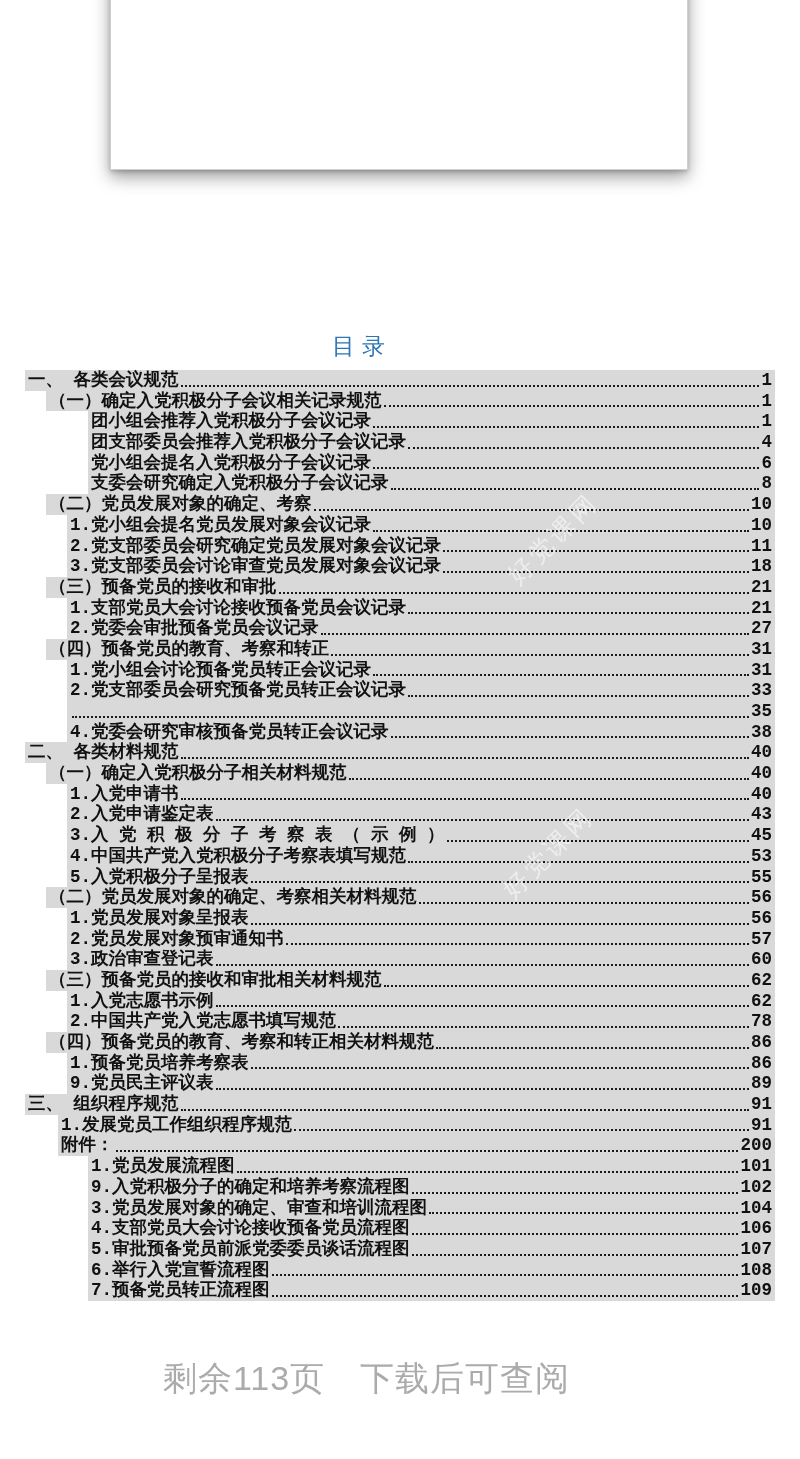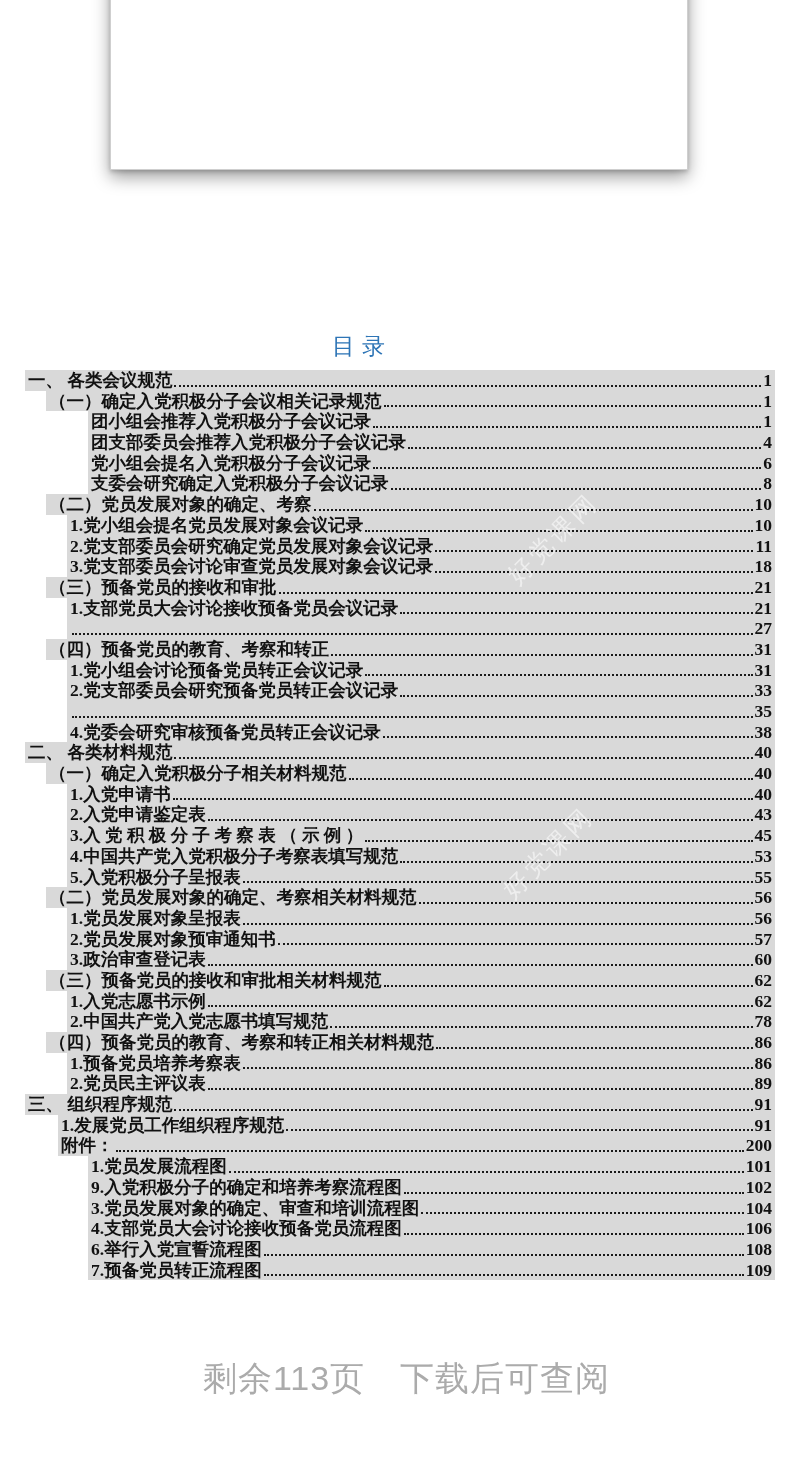--- a/index.html
+++ b/index.html
@@ -25,20 +25,21 @@
   
   .toc{
     position:absolute;left:25px;top:370px;width:750px;
     font-size:17.5px;font-weight:600;line-height:20.7px;
   }
   .toc-row{display:flex;height:20.7px;}
   .toc-inner{
     flex:1;display:flex;align-items:stretch;
     background:var(--toc-shade,#D9D9D9);
     padding-left:3px;
+    font-family:Liberation Mono, monospace;
   }
   .ind-l1{padding-left:0px;}
   .ind-l2{padding-left:21px;}
   .ind-l2b{padding-left:33px;}
   .ind-l3{padding-left:42px;}
   .ind-l4{padding-left:63px;}
   .toc-text{white-space:nowrap;}
   .toc-leader{
     flex:1;min-width:8px;height:0;align-self:flex-end;
     margin:0 2px 4px 2px;
@@ -56,21 +57,20 @@
   }
   .wm-1{left:473px;top:522px;}
   .wm-2{left:468px;top:836px;}
   
   .footer-note{
     position:absolute;left:0;top:1356px;width:733px;
     text-align:center;font-size:34px;
     color:var(--footer-gray,#ABABAB);
     font-family:"Liberation Sans", sans-serif;
     letter-spacing:1px;
-    padding-left:40px;
   }
 </style>
 </head>
 <body style="--title-blue: #2E75B6; --toc-shade: #D9D9D9; --footer-gray: #ABABAB;">
 
 <div class="sheet"></div>
 
 <div class="toc-title">目录</div>
 
 <div class="toc">
@@ -153,20 +153,21 @@
     </div>
     <div class="toc-row ind-l3">
       <div class="toc-inner">
         <span class="toc-text">1.支部党员大会讨论接收预备党员会议记录</span>
         <span class="toc-leader"></span>
         <span class="toc-page">21</span>
       </div>
     </div>
     <div class="toc-row ind-l3">
       <div class="toc-inner">
+        <span class="toc-text">2.党委会审批预备党员会议记录</span>
         <span class="toc-leader"></span>
         <span class="toc-page">27</span>
       </div>
     </div>
     <div class="toc-row ind-l2">
       <div class="toc-inner">
         <span class="toc-text">（四）预备党员的教育、考察和转正</span>
         <span class="toc-leader"></span>
         <span class="toc-page">31</span>
       </div>
@@ -305,21 +306,21 @@
     </div>
     <div class="toc-row ind-l3">
       <div class="toc-inner">
         <span class="toc-text">1.预备党员培养考察表</span>
         <span class="toc-leader"></span>
         <span class="toc-page">86</span>
       </div>
     </div>
     <div class="toc-row ind-l3">
       <div class="toc-inner">
-        <span class="toc-text">2.党员民主评议表</span>
+        <span class="toc-text">9.党员民主评议表</span>
         <span class="toc-leader"></span>
         <span class="toc-page">89</span>
       </div>
     </div>
     <div class="toc-row ind-l1">
       <div class="toc-inner">
         <span class="toc-text">三、 组织程序规范</span>
         <span class="toc-leader"></span>
         <span class="toc-page">91</span>
       </div>
@@ -357,20 +358,27 @@
         <span class="toc-text">3.党员发展对象的确定、审查和培训流程图</span>
         <span class="toc-leader"></span>
         <span class="toc-page">104</span>
       </div>
     </div>
     <div class="toc-row ind-l4">
       <div class="toc-inner">
         <span class="toc-text">4.支部党员大会讨论接收预备党员流程图</span>
         <span class="toc-leader"></span>
         <span class="toc-page">106</span>
+      </div>
+    </div>
+    <div class="toc-row ind-l4">
+      <div class="toc-inner">
+        <span class="toc-text">5.审批预备党员前派党委委员谈话流程图</span>
+        <span class="toc-leader"></span>
+        <span class="toc-page">107</span>
       </div>
     </div>
     <div class="toc-row ind-l4">
       <div class="toc-inner">
         <span class="toc-text">6.举行入党宣誓流程图</span>
         <span class="toc-leader"></span>
         <span class="toc-page">108</span>
       </div>
     </div>
     <div class="toc-row ind-l4">

